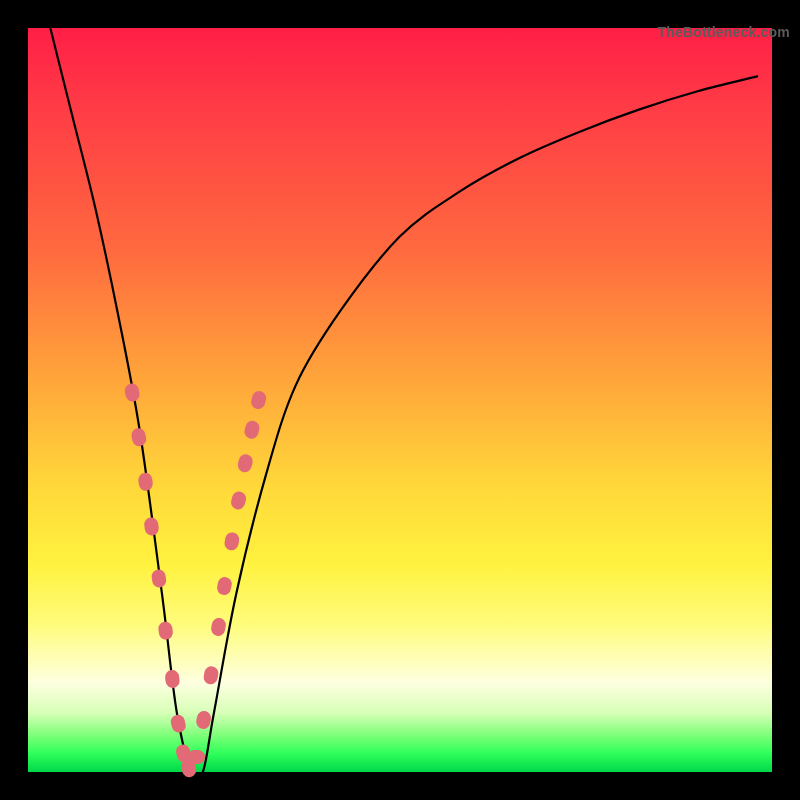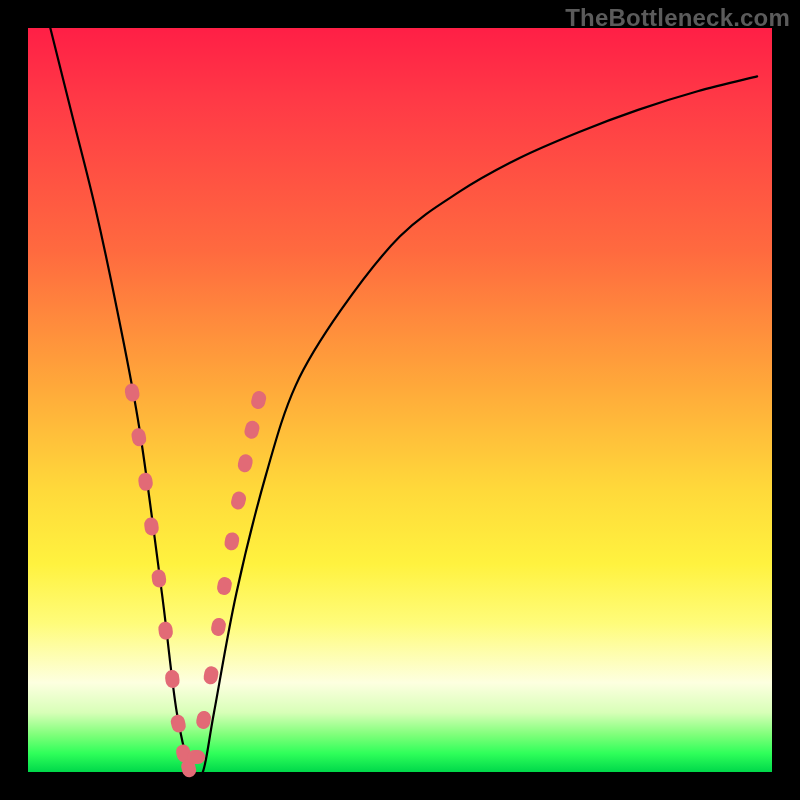--- a/index.html
+++ b/index.html
@@ -35,24 +35,24 @@
       #fffc7a 80%,
       #fdffe0 88%,
       #d8ffb8 92%,
       #7fff7a 95%,
       #2fff5a 97.5%,
       #00d84a 100%
     );
   }
   .watermark {
     position: absolute;
-    top: 4px;
+    top: 24px;
     right: 10px;
     font-family: Arial, Helvetica, sans-serif;
-    font-size: 24px;
+    font-size: 14px;
     font-weight: 600;
     color: #5b5b5b;
     letter-spacing: 0.2px;
     user-select: none;
   }
   svg.overlay {
     position: absolute;
     left: 28px;
     top: 28px;
     width: 744px;

